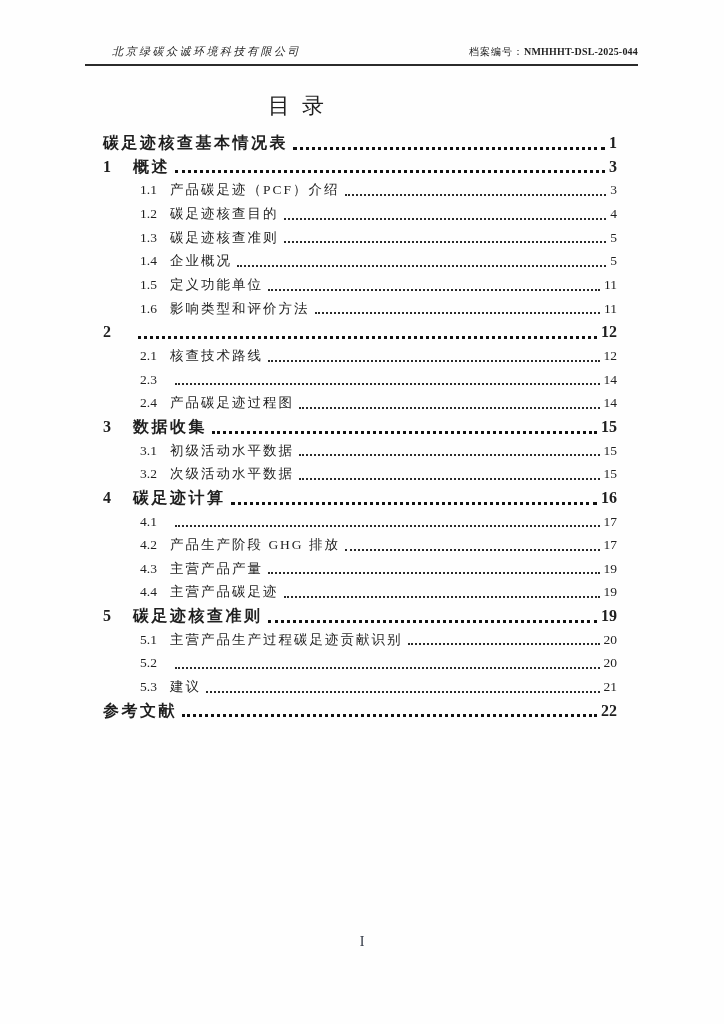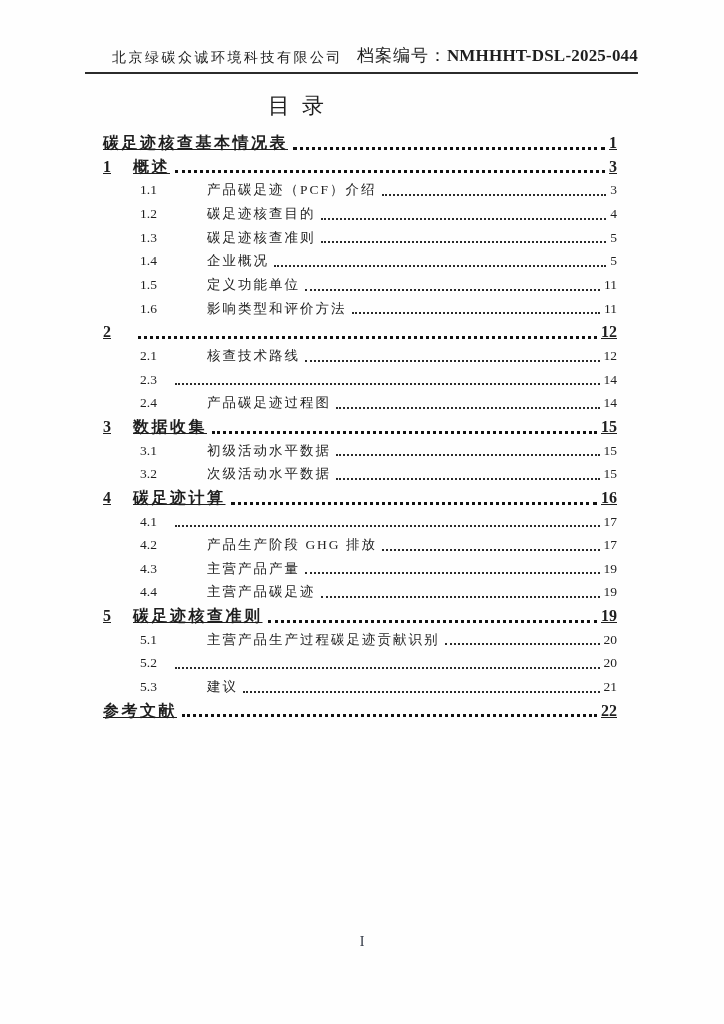--- a/index.html
+++ b/index.html
@@ -17,42 +17,42 @@
     position:relative;width:724px;height:1024px;background:#fefefe;overflow:hidden;
   }
   
   .header{
     position:absolute;left:85px;top:44px;width:553px;
     display:flex;justify-content:space-between;align-items:flex-end;
     border-bottom:2px solid var(--rule);
     padding-bottom:5px;
   }
   .company{
-    padding-left:27px;font-size:14px;letter-spacing:2.5px;white-space:nowrap;
-  }
-  .doc{font-size:17px;white-space:nowrap;letter-spacing:1px;}
+    padding-left:27px;font-size:11px;letter-spacing:2.5px;white-space:nowrap;font-style:italic;
+  }
+  .doc{font-size:10px;white-space:nowrap;letter-spacing:1px;}
   .doc-number{font-weight:bold;letter-spacing:0.2px;}
   
   .doc-title{
     position:absolute;top:90px;left:0;width:592px;
     text-align:center;font-size:22px;font-weight:normal;
     letter-spacing:12px;text-indent:12px;line-height:32px;
   }
   
   .toc{
     position:absolute;left:103px;top:131px;width:514px;
   }
   .toc-row{
     display:flex;align-items:baseline;line-height:23.65px;white-space:nowrap;
   }
-  .toc-row.lvl0{font-weight:bold;font-size:16px;text-decoration:underline;}
+  .toc-row.lvl0{font-weight:bold;font-size:16px;}
   .toc-row.lvl1{font-size:13.5px;margin-left:37px;}
   .toc-num{flex:0 0 30px;letter-spacing:0;}
   .toc-label{letter-spacing:2.5px;}
-  .toc-row.lvl1 .toc-label{letter-spacing:2px;margin-left:37px;}
+  .toc-row.lvl1 .toc-label{letter-spacing:2px;}
   .toc-dots{
     flex:1 1 auto;min-width:12px;align-self:stretch;
     border-bottom:2px dotted #2a2a2a;
     margin:0 4px 6px 5px;
   }
   .toc-row.lvl0 .toc-dots{
     border-bottom:3px dotted #111111;
     margin-bottom:5px;
   }
   .toc-page{letter-spacing:0;}

